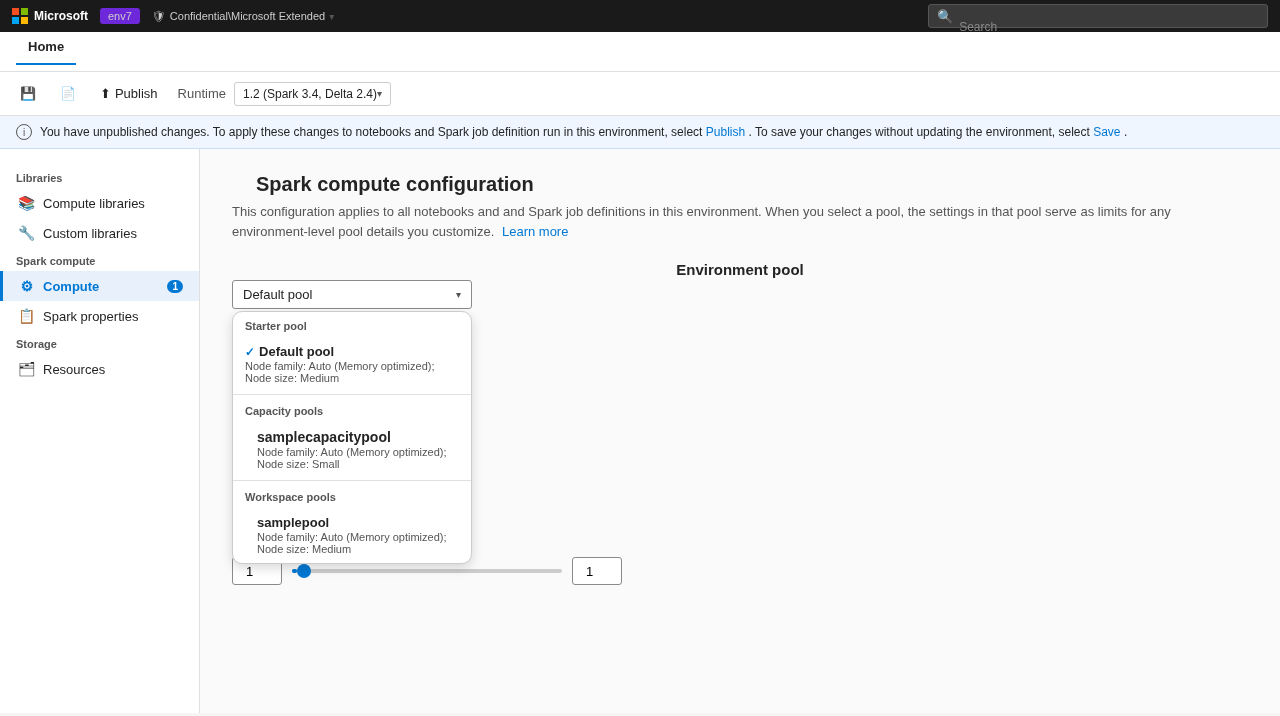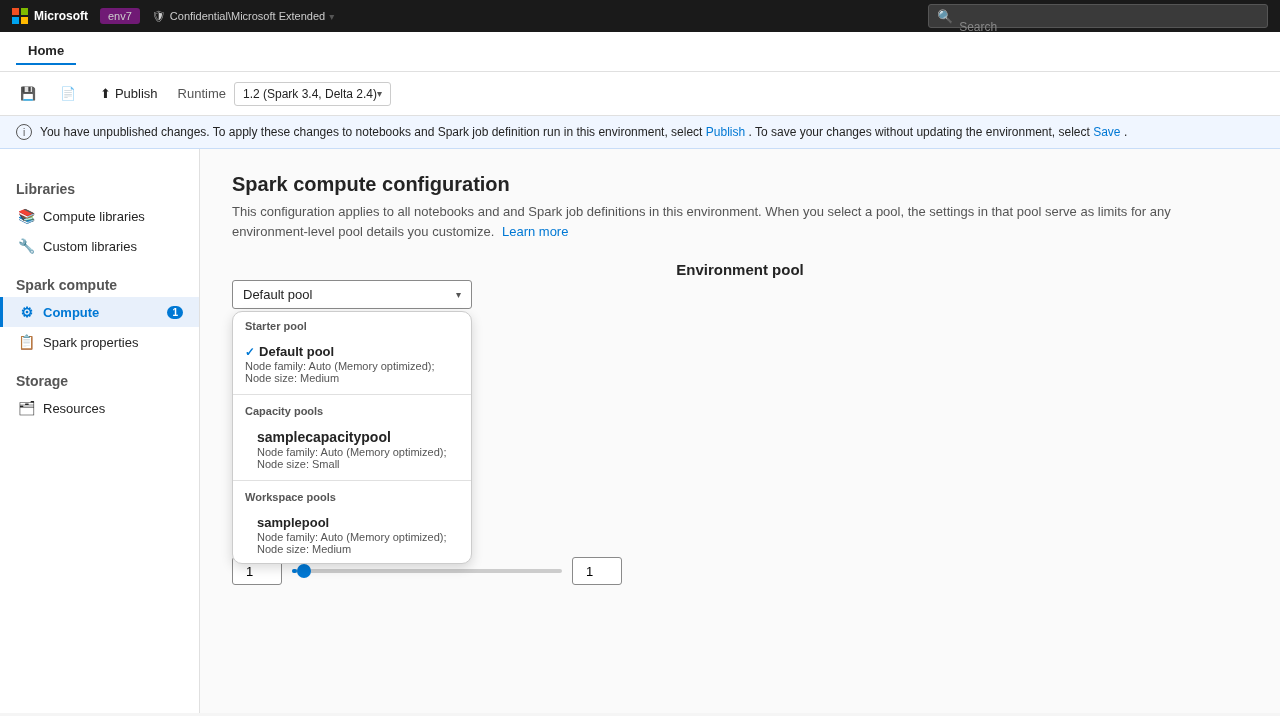--- a/index.html
+++ b/index.html
@@ -28,21 +28,21 @@
     }
     .ms-logo-grid span {
       display: block;
     }
     .ms-logo-grid span:nth-child(1) { background: #f25022; }
     .ms-logo-grid span:nth-child(2) { background: #7fba00; }
     .ms-logo-grid span:nth-child(3) { background: #00a4ef; }
     .ms-logo-grid span:nth-child(4) { background: #ffb900; }
     .ms-text { color: #fff; font-size: 12px; font-weight: 600; }
     .env-badge {
-      background: #701a75;
+      background: #6d28d9;
       color: #ccc;
       font-size: 11px;
       padding: 2px 8px;
       border-radius: 3px;
     }
     .confidential-badge {
       display: flex;
       align-items: center;
       gap: 4px;
       color: #ccc;
@@ -76,21 +76,21 @@
       height: 40px;
       background: #fff;
       border-bottom: 1px solid #e0e0e0;
       display: flex;
       align-items: center;
       padding: 0 16px;
     }
     .nav-tab {
       height: 26px;
       display: flex;
-      align-items: center;
+      align-items: flex-start;
       padding: 0 12px;
       font-size: 13px;
       color: #242424;
       border-bottom: 2px solid transparent;
       cursor: pointer;
     }
     .nav-tab.active {
       border-bottom: 2px solid #0078d4;
       font-weight: 600;
     }
@@ -160,26 +160,26 @@
     
     .sidebar {
       width: 200px;
       background: #fff;
       border-right: 1px solid #e0e0e0;
       padding: 16px 0;
       overflow-y: auto;
       flex-shrink: 0;
     }
     .sidebar-section-label {
-      font-size: 14px;
+      font-size: 11px;
       font-weight: 600;
       color: #555;
       padding: 4px 16px 4px 16px;
       text-transform: none;
-      margin-top: 12px;
+      margin-top: 3px;
     }
     .sidebar-item {
       display: flex;
       align-items: center;
       gap: 8px;
       padding: 7px 16px;
       cursor: pointer;
       font-size: 13px;
       color: #242424;
       border-left: 3px solid transparent;
@@ -214,20 +214,21 @@
       padding: 24px 32px;
       overflow-y: auto;
       background: #fafafa;
       position: relative;
     }
     .page-title {
       font-size: 20px;
       font-weight: 600;
       color: #242424;
       margin-bottom: 6px;
+      margin-left: 24px;
     }
     .page-desc {
       font-size: 13px;
       color: #555;
       margin-bottom: 20px;
       line-height: 1.5;
     }
     .page-desc a { color: #0078d4; text-decoration: none; }
 
     .section-title {

